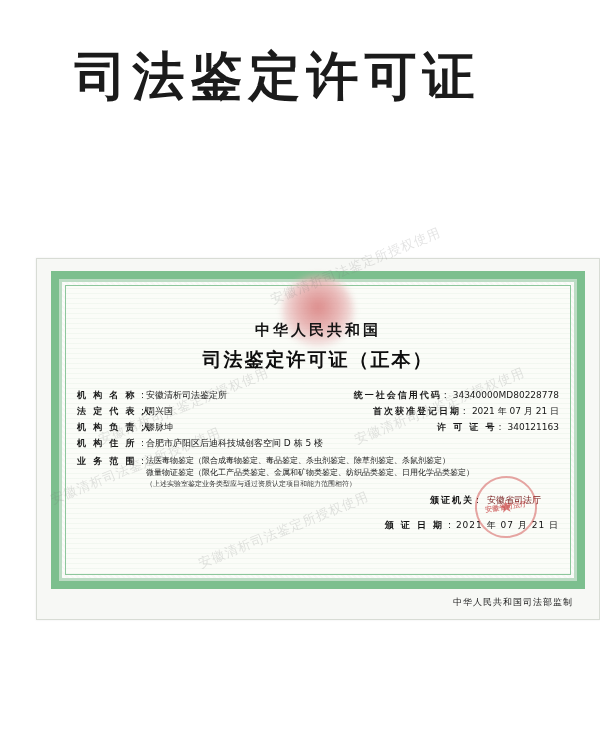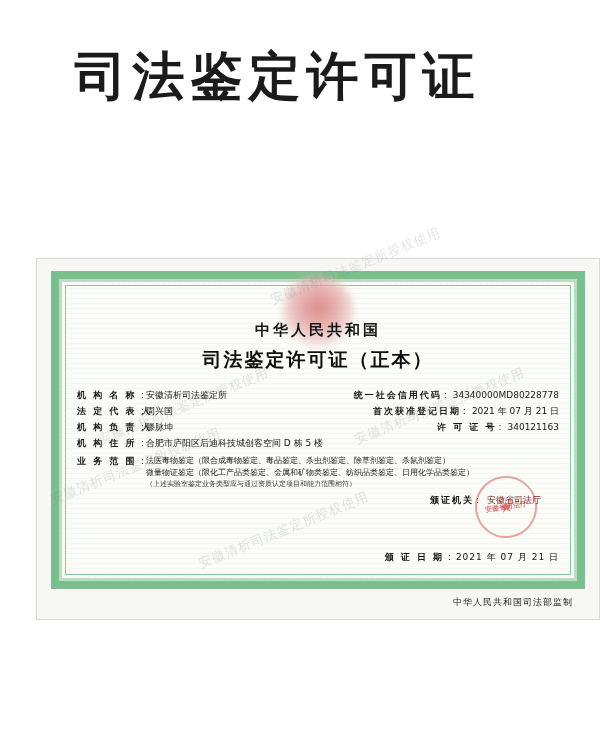--- a/index.html
+++ b/index.html
@@ -273,21 +273,20 @@
     margin-top: 12px;
     font-size: 9px;
   }
   .bottom-left {
     flex: 0 0 auto;
     letter-spacing: 1px;
   }
   .bottom-right {
     margin-left: auto;
     letter-spacing: 1px;
-    margin-top: 32px;
   }
   .bold-lab { font-weight: bold; letter-spacing: 2px; }
 
   
   .cert-footer {
     position: absolute;
     right: 26px;
     bottom: 10px;
     font-family: "DejaVu Sans", sans-serif;
     font-size: 9px;

